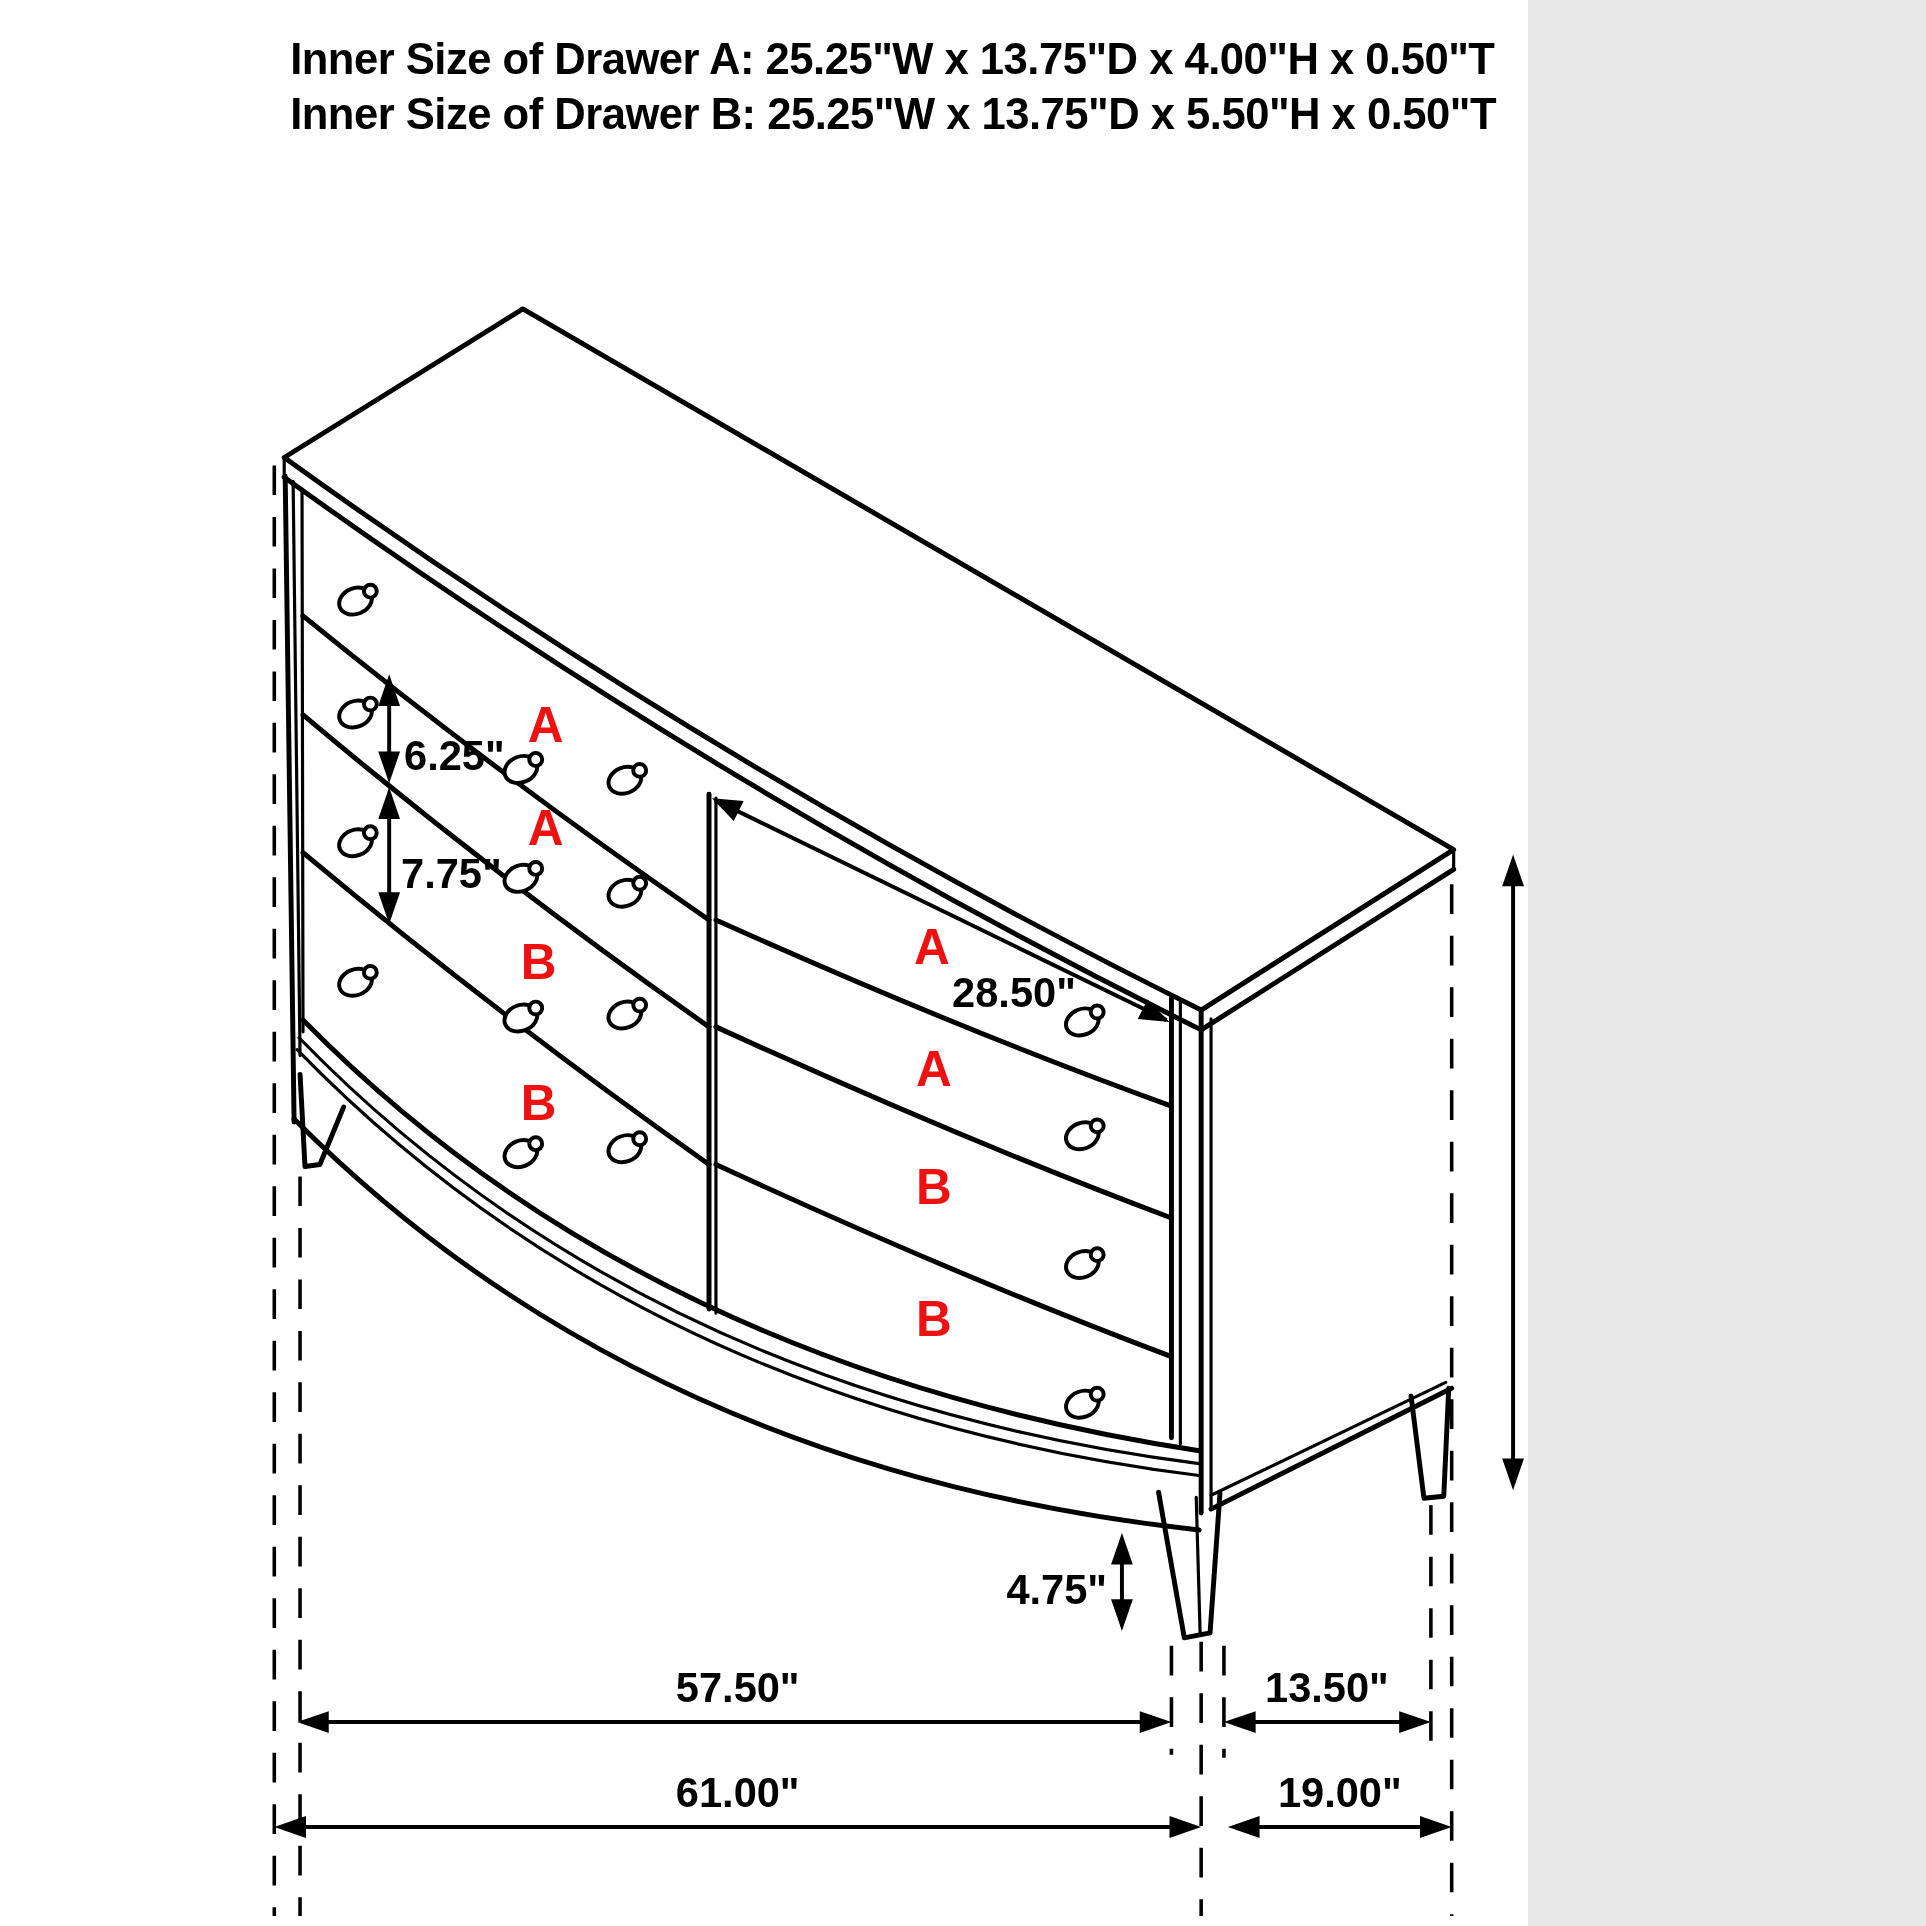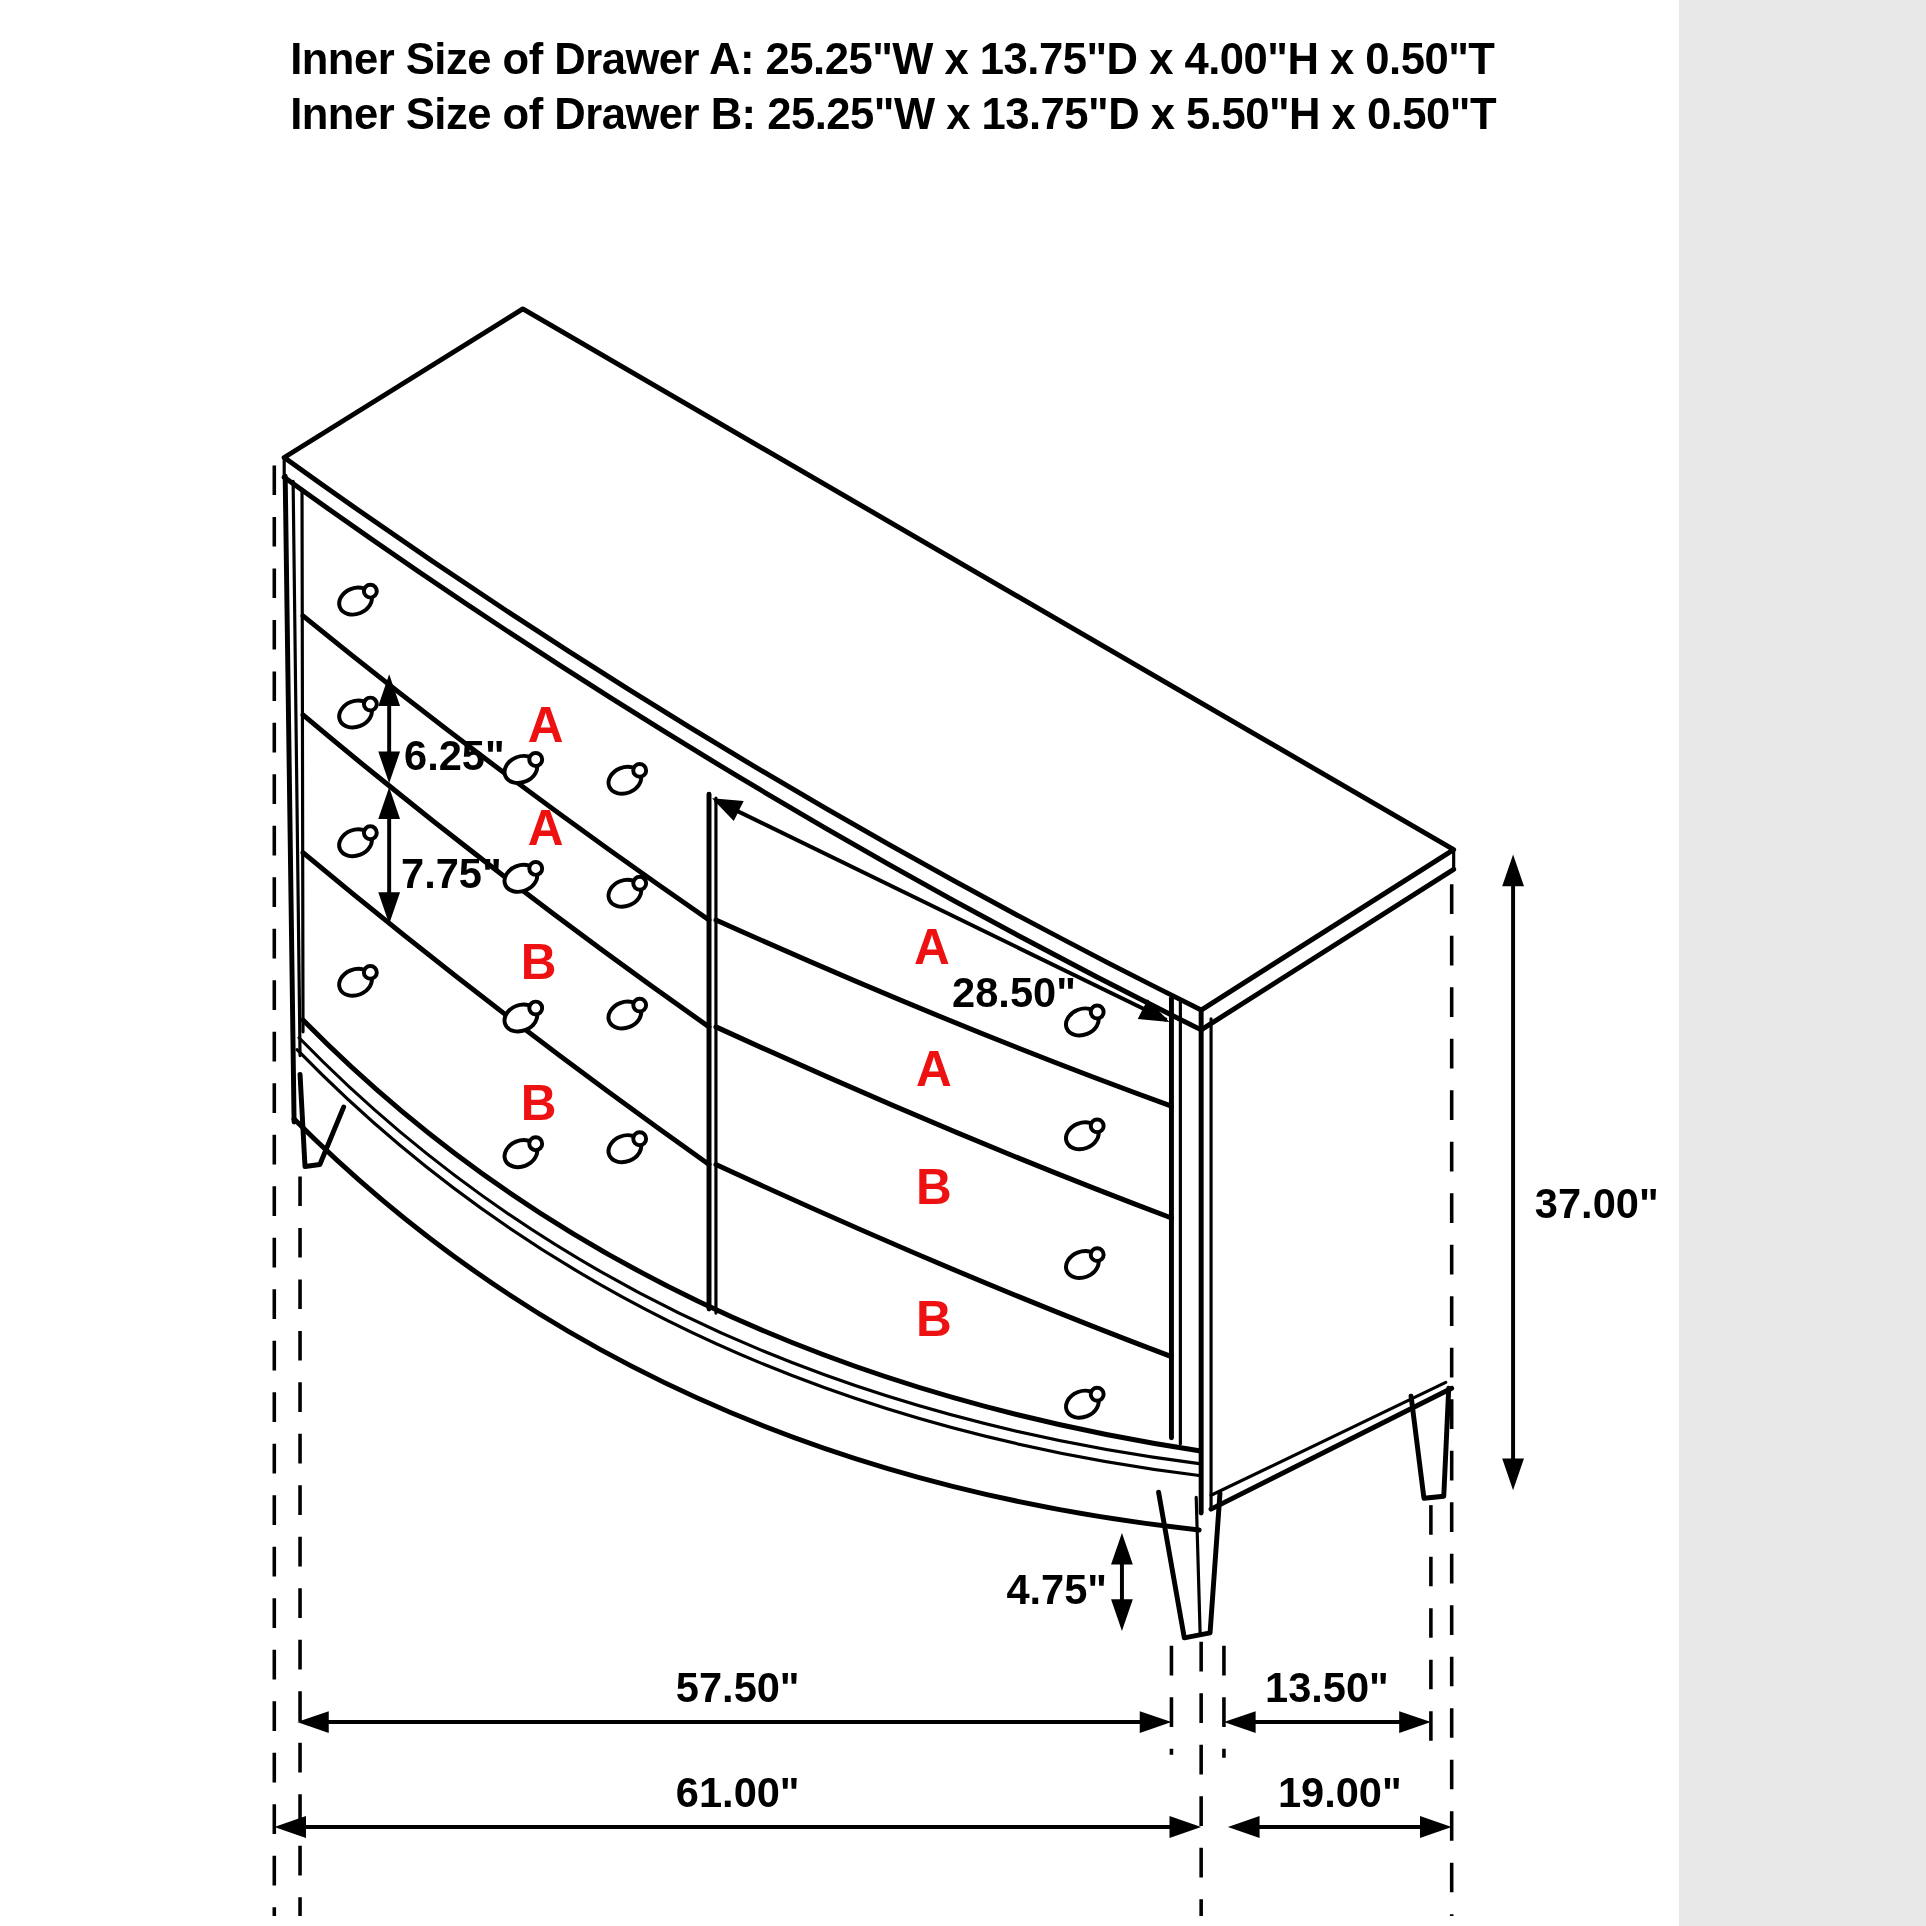--- a/index.html
+++ b/index.html
@@ -2,21 +2,21 @@
 <html style="--line-color: #000000; --label-color: #ee1111; --bg-color: #ffffff;"><head>
 <meta charset="utf-8">
 <style>
   :root{
     --line-color:#000000;
     --label-color:#ee1111;
     --bg-color:#ffffff;
   }
   html,body{margin:0;padding:0;background:#e8e8e8;}
   .canvas{
-    position:relative;width:1679px;height:1927px;
+    position:relative;width:1528px;height:1927px;
     background:var(--bg-color);
     font-family:"Liberation Sans", sans-serif;
     overflow:hidden;
   }
   svg{position:absolute;left:0;top:0;}
   .ln{fill:none;stroke:var(--line-color);stroke-width:5;stroke-linecap:round;stroke-linejoin:round;}
   .ln3{fill:none;stroke:var(--line-color);stroke-width:3.2;stroke-linecap:round;stroke-linejoin:round;}
   .dimln{fill:none;stroke:var(--line-color);stroke-width:4;}
   .dash{fill:none;stroke:var(--line-color);stroke-width:3.6;stroke-dasharray:30 22;}
   .head{fill:var(--line-color);stroke:none;}

